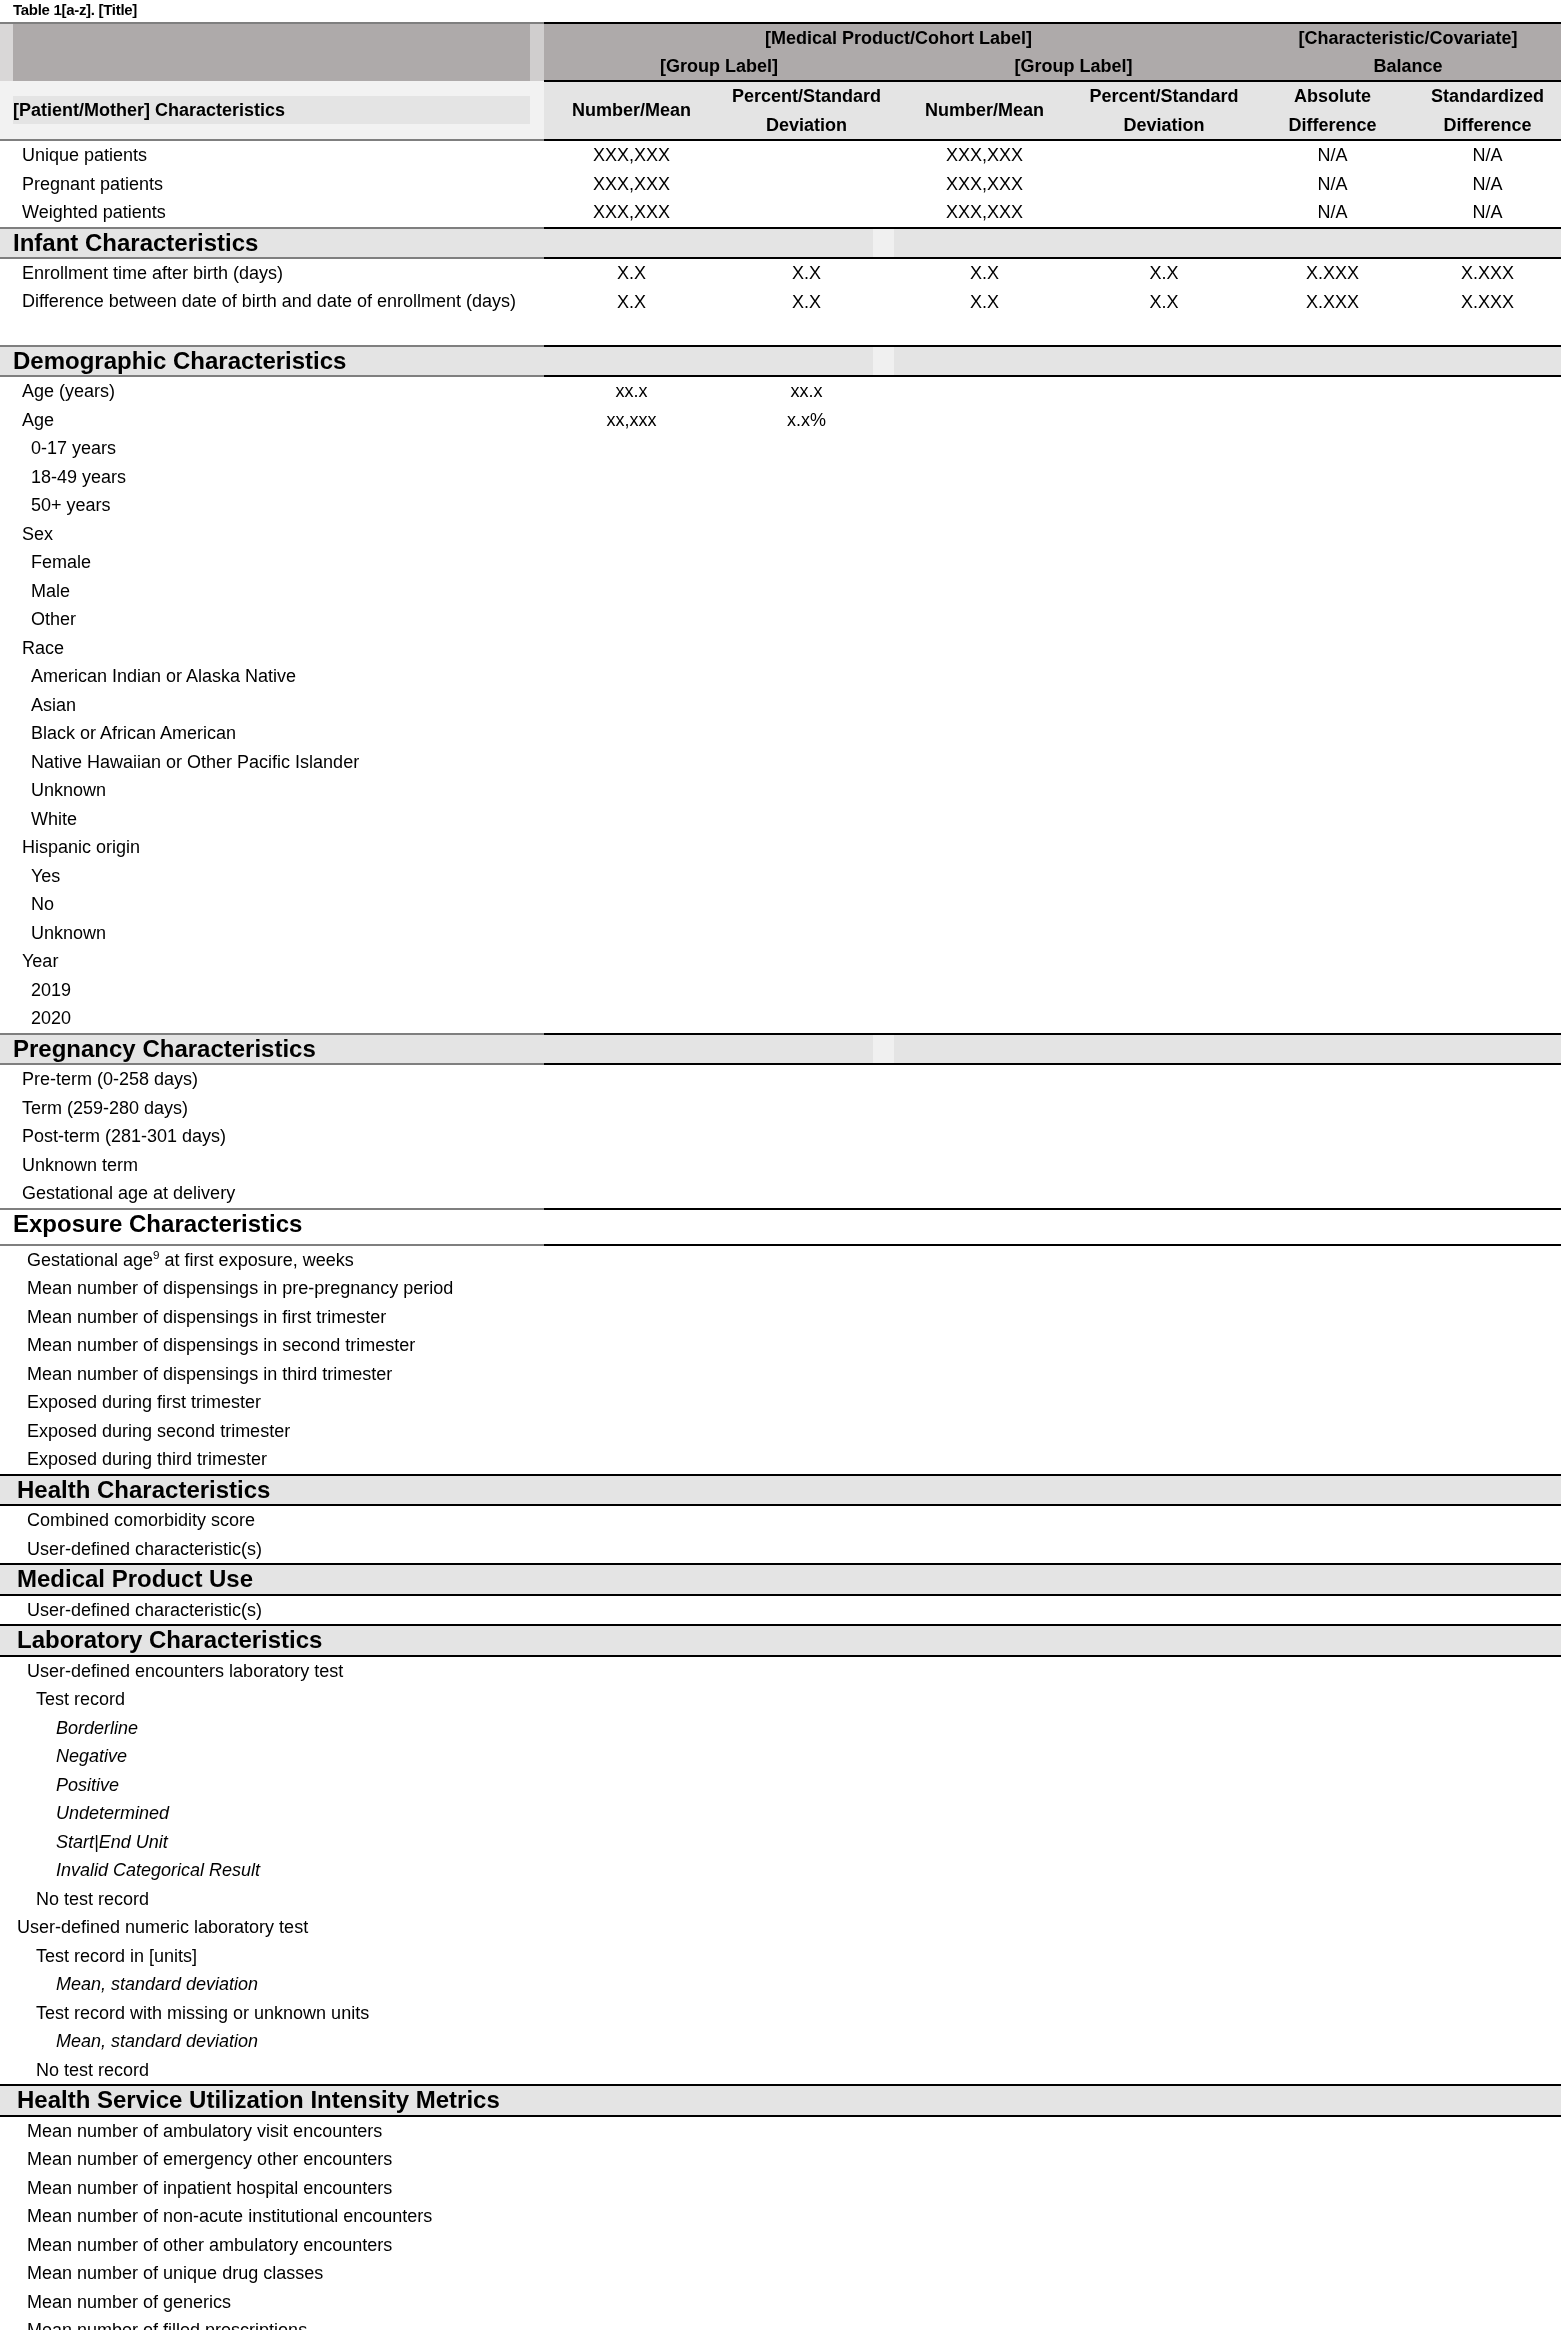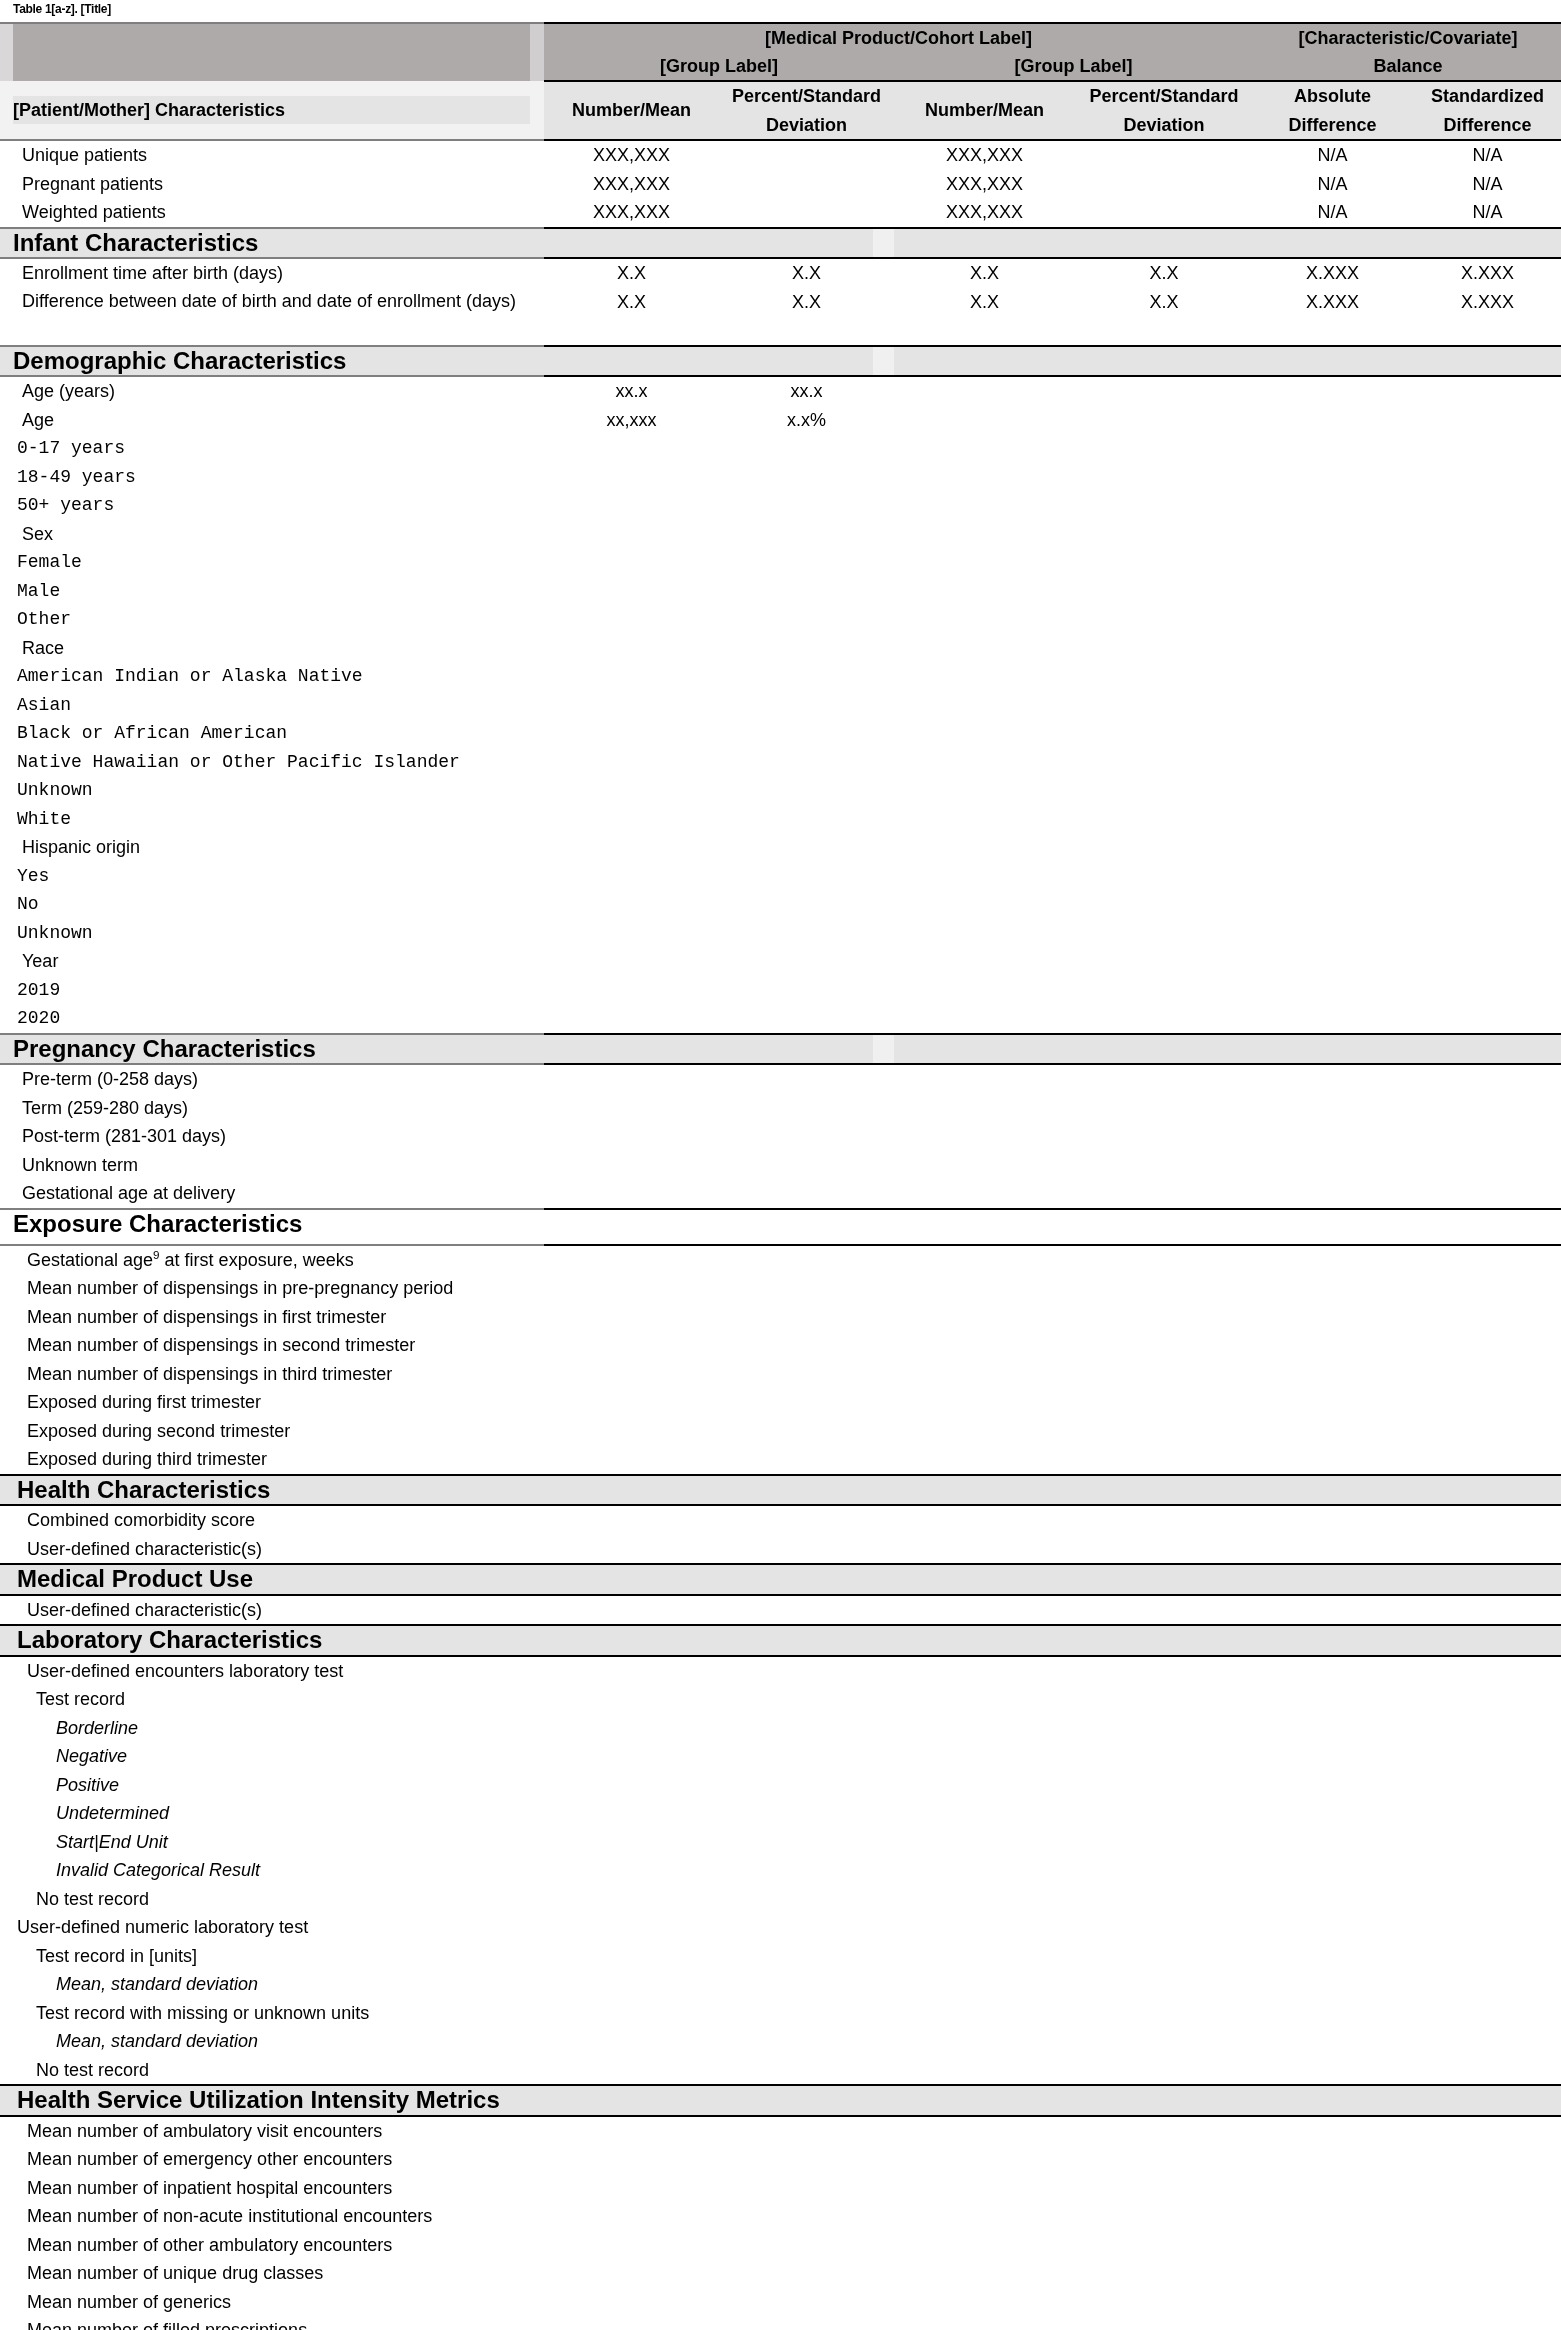--- a/index.html
+++ b/index.html
@@ -1,17 +1,17 @@
 <!DOCTYPE html>
 <html style="font-size:10.4px"><head>
 <meta charset="utf-8">
 <style>
   html, body { margin:0; padding:0; background:#ffffff; }
   body { width:1562px; height:2330px; overflow:hidden; font-family:"Liberation Sans", sans-serif; color:#000; position:relative; }
-  .title { position:absolute; left:13px; top:0; height:22px; line-height:19.4px; font-size:12px; font-weight:bold; letter-spacing:-0.3px; }
+  .title { position:absolute; left:13px; top:0; height:22px; line-height:19.4px; font-size:15px; font-weight:bold; letter-spacing:-0.3px; }
   table.t { position:absolute; left:0; top:22px; width:1562px; border-collapse:collapse; table-layout:fixed; font-size:18px; }
   table.t td, table.t th { padding:0; overflow:hidden; white-space:nowrap; }
   col.c0 { width:544px; } col.c1 { width:175px; } col.c2 { width:175px; } col.c3 { width:181px; } col.c4 { width:178px; } col.c5 { width:159px; } col.c6 { width:151px; }
 
   
   tr.h1 td, tr.h2 td { background:#aeaaaa; font-weight:bold; text-align:center; height:28px; line-height:28px; font-size:18px; }
   tr.h1 td { border-top:2.6px solid #000; }
   tr.h1 td.lbl, tr.h2 td.lbl { border-top-color:#7f7f7f; }
   tr.h1 td.lbl { border-top:2.6px solid #7f7f7f; }
   .hdr-left { position:relative; height:100%; }
@@ -19,21 +19,21 @@
   .hdr-left .strip-r { position:absolute; right:0; top:0; bottom:0; width:14.2px; background:#d0cece; }
   tr.h2 td { border-bottom:2.6px solid #000; }
   tr.h3 td { background:#e4e4e4; font-weight:bold; text-align:center; height:57px; line-height:28.5px; white-space:normal; border-bottom:2.6px solid #000; font-size:18px; }
   tr.h3 td.lbl { background:#f2f2f2; text-align:left; border-bottom:2.6px solid #7f7f7f; padding:0 14.2px 0 13px; }
   tr.h3 td.lbl span { display:block; background:#e4e4e4; line-height:28.5px; padding-left:0; }
 
   
   tr.r td { height:28.5px; line-height:28.5px; font-size:18px; }
   tr.r td.v { text-align:center; }
   tr.r td.lbl { padding-left:22px; }
-  tr.r.i1 td.lbl { padding-left:17px;font-family:Liberation Mono, monospace; }
+  tr.r.i1 td.lbl { padding-left:31px; }
   tr.r.lab0 td.lbl { padding-left:17px; }
   tr.r.lab1 td.lbl { padding-left:36px; }
   tr.r.lab2 td.lbl { padding-left:56px; font-style:italic;margin-top:41px; }
   tr.r.ex td.lbl { padding-left:27px; }
   tr.r.wrap td.lbl { white-space:normal; line-height:27px; height:57px; vertical-align:top; padding-top:0; }
   tr.r.wrap td.v { vertical-align:top; }
 
   
   tr.s td { height:28.5px; line-height:28.5px; font-weight:bold; background:#e4e4e4; border-top:2.6px solid #000; border-bottom:2.6px solid #000; font-size:24px; }
   tr.s td.lbl { border-top-color:#7f7f7f; border-bottom-color:#7f7f7f; padding-left:13px; }

